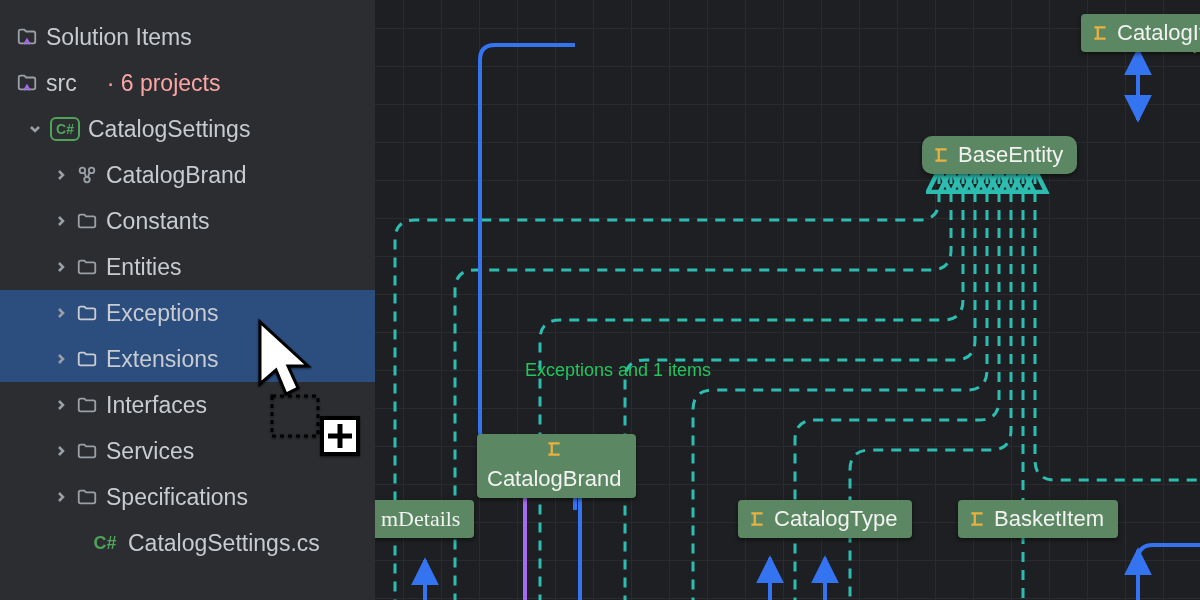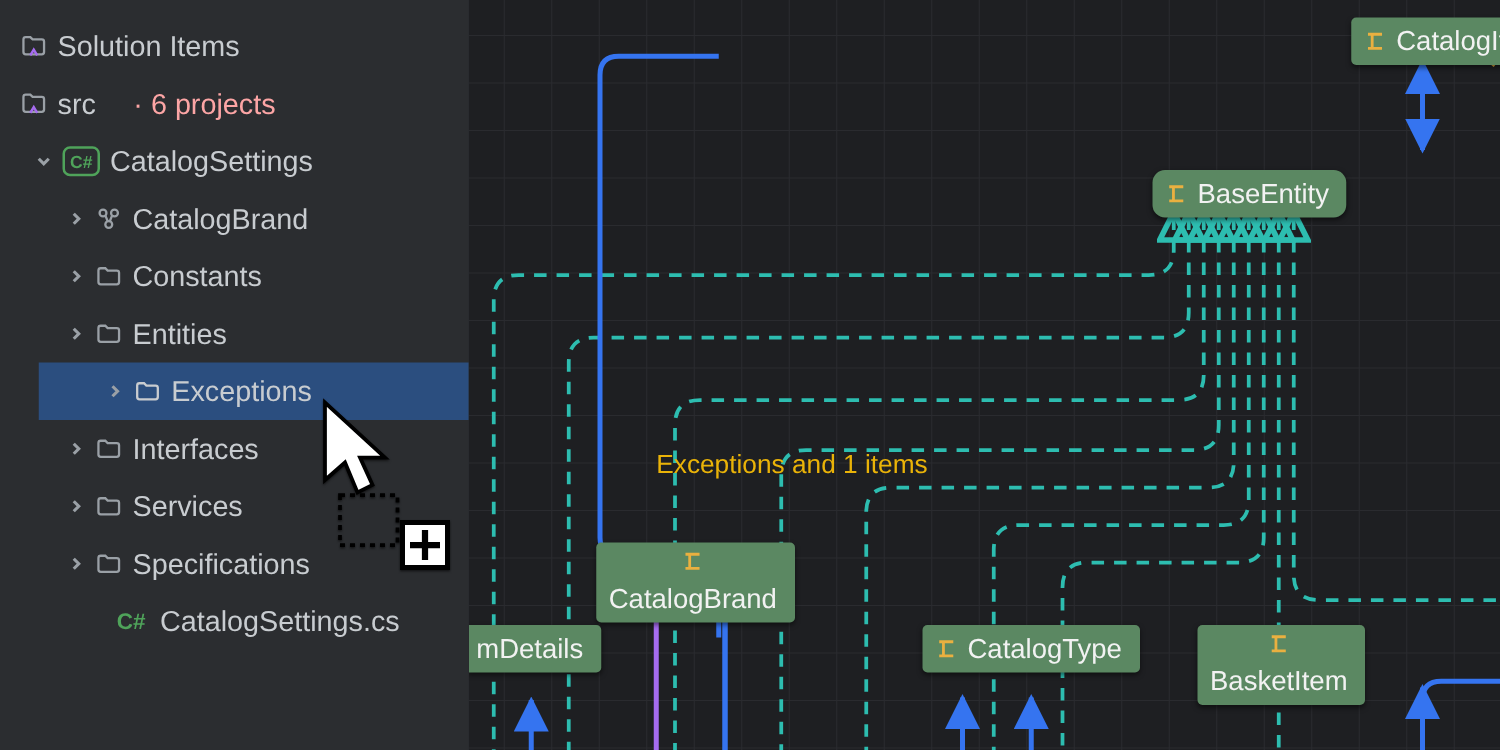--- a/index.html
+++ b/index.html
@@ -31,21 +31,21 @@
     font-size: 23px;
     white-space: nowrap;
     padding-left: 16px;
     gap: 8px;
     cursor: pointer;
     text-align: center;
   }
   .tree-row.indent-1 { padding-left: 28px; }
   .tree-row.indent-2 { padding-left: 54px; }
   .tree-row.indent-3 { padding-left: 90px; }
-  .tree-row.selected { background: #2b4e7f; margin-left: 31px; }
+  .tree-row.selected { background: #2b4e7f; }
   .tree-row .meta { color: #fca5a5; margin-left: 22px; }
   .chevron {
     width: 14px; height: 14px; flex-shrink: 0;
     display: inline-flex; align-items: center; justify-content: center;
   }
   .chevron svg { stroke: #9aa0a6; fill: none; stroke-width: 2.5; }
   .icon { width: 22px; height: 22px; flex-shrink: 0; display: inline-flex; align-items: center; justify-content: center; }
   .lbl { color: #c8ccd0; }
   .cs-badge {
     border: 2px solid #4fa35a;
@@ -86,27 +86,27 @@
     color: #f2f2f2;
     font-size: 22px;
     padding: 6px 14px 6px 10px;
     border-radius: 4px;
     display: flex;
     align-items: center;
     gap: 8px;
     white-space: nowrap;
     box-shadow: 0 2px 4px rgba(0,0,0,.5);
   }
-  .node.cut { border-top-left-radius: 0; border-bottom-left-radius: 0; padding-left: 6px; }
+  .node.cut { border-top-left-radius: 0; border-bottom-left-radius: 0; padding-left: 6px; font-family: Liberation Serif, serif; }
   .node.cut-right { border-top-right-radius: 0; border-bottom-right-radius: 0; }
   .class-icon { width: 18px; height: 18px; flex-shrink: 0; }
   .caption {
     position: absolute;
-    color: #eab308;
-    font-size: 21px;
+    color: #22c55e;
+    font-size: 18px;
   }
 
   .edges { position: absolute; inset: 0; }
 
   
   .cursor-overlay {
     position: absolute;
     pointer-events: none;
     z-index: 10;
   }
@@ -202,20 +202,33 @@
           </svg>
       </span>
       <span class="icon">
         <svg viewBox="0 0 24 24" width="22" height="22">
             <path fill="none" stroke="#c9ccd0" stroke-width="2" d="M3 7a2 2 0 0 1 2-2h4l2 2h8a2 2 0 0 1 2 2v8a2 2 0 0 1-2 2H5a2 2 0 0 1-2-2V7z"></path>
           </svg>
       </span>
       <span class="lbl">Exceptions</span>
     </div>
 
+    <div class="tree-row indent-2 selected">
+      <span class="chevron">
+        <svg viewBox="0 0 12 12" width="12" height="12">
+            <path d="M4 2l4 4-4 4"></path>
+          </svg>
+      </span>
+      <span class="icon">
+        <svg viewBox="0 0 24 24" width="22" height="22">
+            <path fill="none" stroke="#c9ccd0" stroke-width="2" d="M3 7a2 2 0 0 1 2-2h4l2 2h8a2 2 0 0 1 2 2v8a2 2 0 0 1-2 2H5a2 2 0 0 1-2-2V7z"></path>
+          </svg>
+      </span>
+      <span class="lbl">Extensions</span>
+    </div>
 
     <div class="tree-row indent-2">
       <span class="chevron">
         <svg viewBox="0 0 12 12" width="12" height="12">
             <path d="M4 2l4 4-4 4"></path>
           </svg>
       </span>
       <span class="icon">
         <svg viewBox="0 0 24 24" width="22" height="22">
             <path fill="none" stroke="#9aa0a6" stroke-width="2" d="M3 7a2 2 0 0 1 2-2h4l2 2h8a2 2 0 0 1 2 2v8a2 2 0 0 1-2 2H5a2 2 0 0 1-2-2V7z"></path>
@@ -325,21 +338,21 @@
       <span>CatalogBrand</span>
     </div>
 
     <div class="node" style="left:363px; top:500px;">
       <svg class="class-icon" viewBox="0 0 16 16">
           <path stroke="#eab040" stroke-width="2" fill="none" d="M3 3h10M6 3v10M3 13h10"></path>
         </svg>
       <span>CatalogType</span>
     </div>
 
-    <div class="node" style="left:583px; top:500px;flex-direction:column;">
+    <div class="node" style="left:583px; top:500px;">
       <svg class="class-icon" viewBox="0 0 16 16">
           <path stroke="#eab040" stroke-width="2" fill="none" d="M3 3h10M6 3v10M3 13h10"></path>
         </svg>
       <span>BasketItem</span>
     </div>
 
     <div class="node cut" style="left:0px; top:500px;">
       <span>mDetails</span>
     </div>
   </div>

